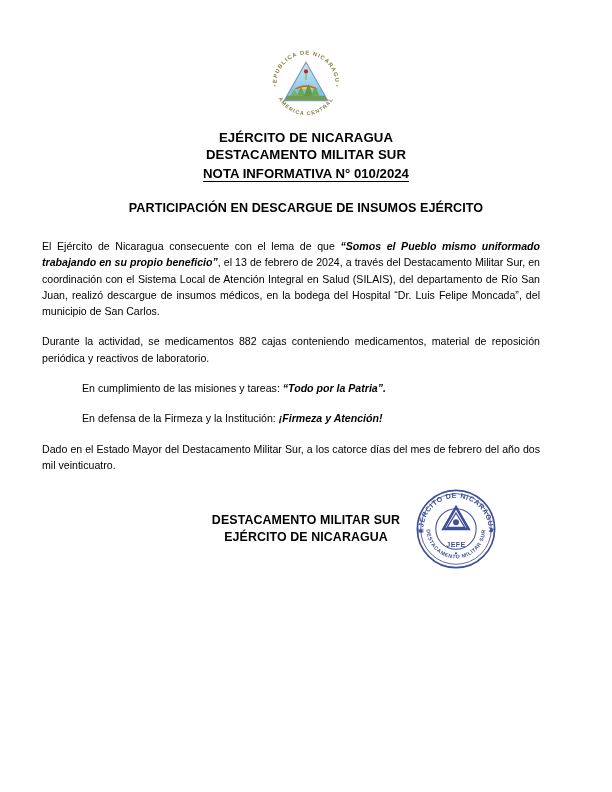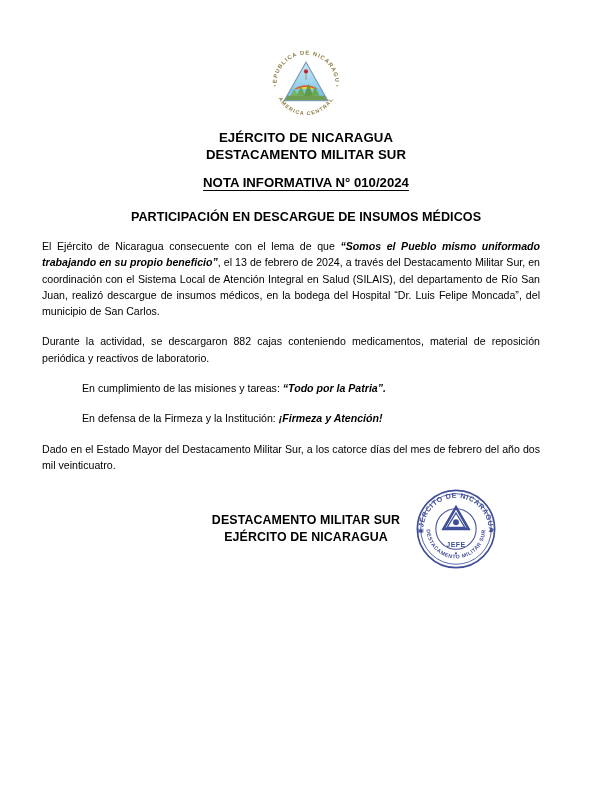--- a/index.html
+++ b/index.html
@@ -45,21 +45,21 @@
     width: 612px;
     text-align: center;
   }
   .org-line {
     font-size: 13.2px;
     font-weight: bold;
     letter-spacing: 0.1px;
     line-height: 16.5px;
   }
   .note-number {
-    margin-top: 12px;
+    margin-top: 3px;
     font-size: 13.2px;
     font-weight: bold;
     text-decoration: underline;
     text-underline-offset: 2.5px;
     display: inline-block;
   }
   .subject {
     margin-top: 19px;
     font-size: 12.6px;
     font-weight: bold;
@@ -170,28 +170,28 @@
         <circle cx="100" cy="70" r="5" fill="#c1272d"></circle>
       </g>
       <polygon points="100,48 152,140 48,140" fill="none" stroke="#7b97b3" stroke-width="2.6"></polygon>
     </svg>
   </div>
 
   <div class="header-block">
     <div class="org-line">EJÉRCITO DE NICARAGUA</div>
     <div class="org-line">DESTACAMENTO MILITAR SUR</div>
     <div><span class="note-number">NOTA INFORMATIVA N° 010/2024</span></div>
-    <div class="subject">PARTICIPACIÓN EN DESCARGUE DE INSUMOS MÉDICOS</div>
+    <div class="subject">PARTICIPACIÓN EN DESCARGUE DE INSUMOS EJÉRCITO</div>
   </div>
 
   <div class="body-block">
 
     <p class="para"><span>El Ejército de Nicaragua consecuente con el lema de que </span><span class="bi">“Somos el Pueblo mismo uniformado trabajando en su propio beneficio”</span><span>, el 13 de febrero de 2024, a través del Destacamento Militar Sur, en coordinación con el Sistema Local de Atención Integral en Salud (SILAIS), del departamento de Río San Juan, realizó descargue de insumos médicos, en la bodega del Hospital “Dr. Luis Felipe Moncada”, del municipio de San Carlos.</span></p>
 
-    <p class="para"><span>Durante la actividad, se descargaron </span><span class="b">882</span><span> cajas conteniendo medicamentos, material de reposición periódica y reactivos de laboratorio.</span></p>
+    <p class="para"><span>Durante la actividad, se medicamentos </span><span class="b">882</span><span> cajas conteniendo medicamentos, material de reposición periódica y reactivos de laboratorio.</span></p>
 
     <p class="para short"><span>En cumplimiento de las misiones y tareas: </span><span class="bi">“Todo por la Patria”.</span></p>
 
     <p class="para short"><span>En defensa de la Firmeza y la Institución: </span><span class="bi">¡Firmeza y Atención!</span></p>
 
     <p class="para"><span>Dado en el Estado Mayor del Destacamento Militar Sur, a los catorce días del mes de febrero del año dos mil veinticuatro.</span></p>
 
   </div>
 
   <div class="sign-block">

